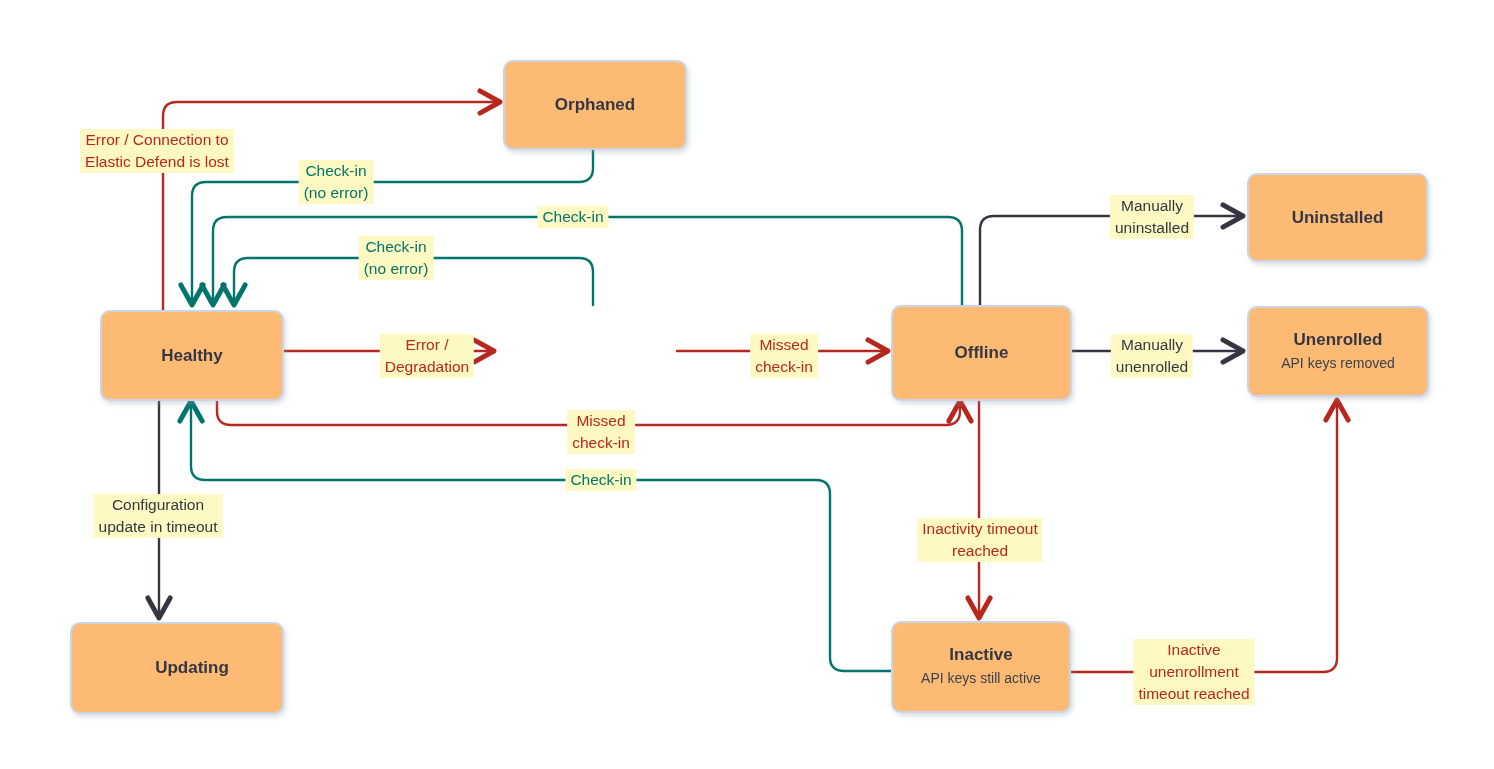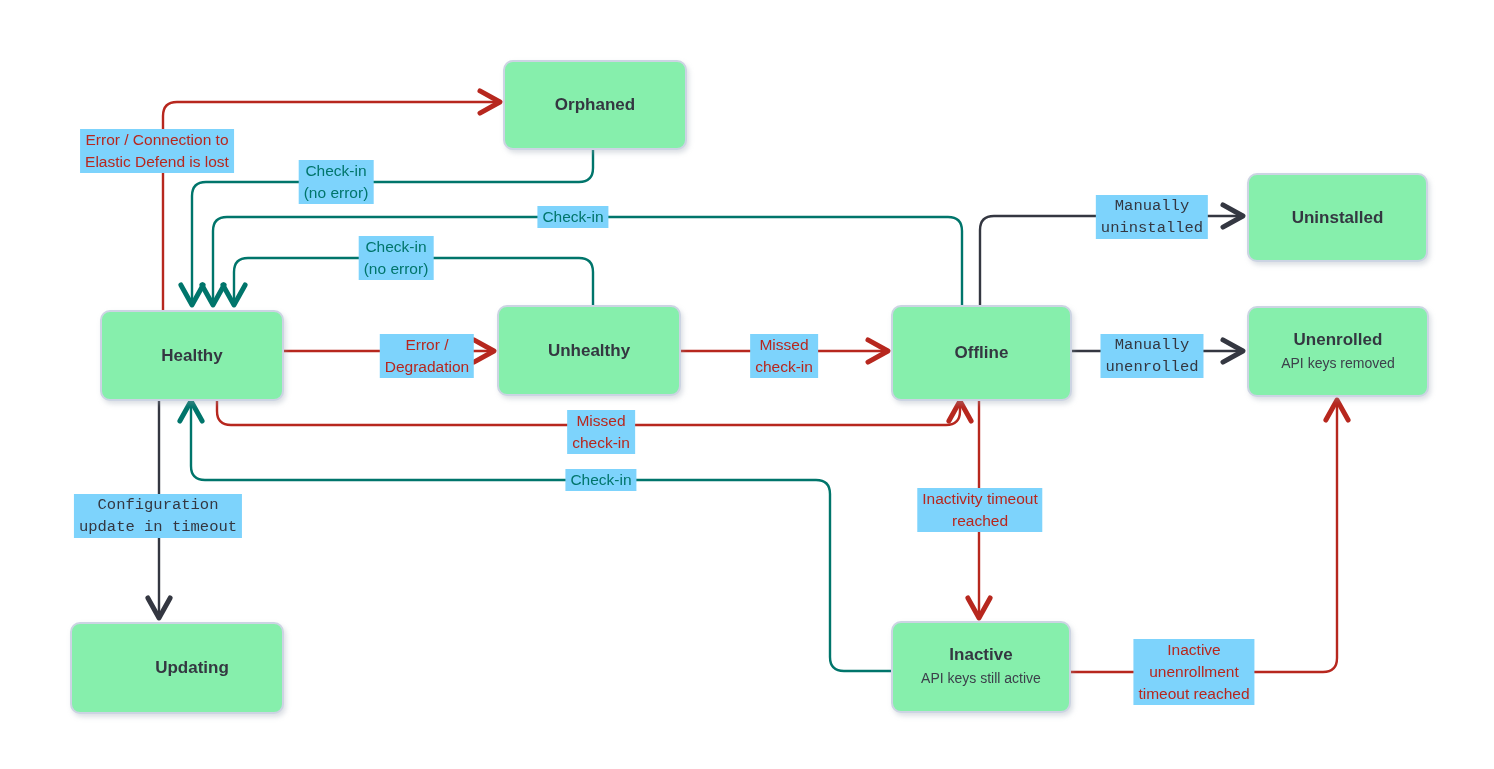--- a/index.html
+++ b/index.html
@@ -6,44 +6,44 @@
   #canvas{
     position:relative;
     width:1494px;height:769px;
     background:#ffffff;
     font-family:"Liberation Sans", sans-serif;
     overflow:hidden;
   }
   #edges{position:absolute;left:0;top:0;z-index:1;}
   .node{
     position:absolute;
-    background:#86efac;
+    background:#fdba74;
     border:2px solid #ccd4e3;
     border-radius:10px;
     box-shadow:2px 3px 5px rgba(152,162,179,.35);
     display:flex;flex-direction:column;align-items:center;justify-content:center;
     z-index:3;
     color:#343741;
   }
   .node .title{font-weight:bold;font-size:17px;line-height:22px;}
   .node .subtitle{font-weight:normal;font-size:14px;line-height:24px;color:#3c404b;}
   .edge-label{
     position:absolute;
     transform:translate(-50%,-50%);
-    background:#7dd3fc;
+    background:#fef9c3;
     padding:0 5px;
     text-align:center;
     font-size:15.5px;
     line-height:22px;
     white-space:pre-line;
     z-index:2;
   }
   .lbl-red{color:#b7271e;}
   .lbl-teal{color:#00756b;}
-  .lbl-dark{color:#343741;font-family:Liberation Mono, monospace;}
+  .lbl-dark{color:#343741;}
 </style>
 </head>
 <body>
 
 <div id="canvas">
 
   <svg id="edges" width="1494" height="769" viewBox="0 0 1494 769">
     <defs>
       <marker id="arrow-red" viewBox="0 0 14 14" refX="12" refY="7" markerWidth="13" markerHeight="13" orient="auto-start-reverse">
         <path d="M3,2 L12,7 L3,12" fill="none" stroke="#b7271e" stroke-width="2.2" stroke-linecap="round" stroke-linejoin="round"></path>
@@ -86,41 +86,38 @@
 check-in</div>
   <div class="edge-label lbl-dark" style="left:1152px;top:217px;">Manually
 uninstalled</div>
   <div class="edge-label lbl-dark" style="left:1152px;top:356px;">Manually
 unenrolled</div>
   <div class="edge-label lbl-red" style="left:601px;top:432px;">Missed
 check-in</div>
   <div class="edge-label lbl-teal" style="left:601px;top:480px;">Check-in</div>
   <div class="edge-label lbl-dark" style="left:158px;top:516px;">Configuration
 update in timeout</div>
-  <div class="edge-label lbl-red" style="left:980px;top:510px;">Inactivity timeout
+  <div class="edge-label lbl-red" style="left:980px;top:540px;">Inactivity timeout
 reached</div>
   <div class="edge-label lbl-red" style="left:1194px;top:672px;">Inactive
 unenrollment
 timeout reached</div>
 
   <div class="node" style="left:503px;top:60px;width:180px;height:86px;">
     <div class="title">Orphaned</div>
   </div>
 
   <div class="node" style="left:1247px;top:173px;width:177px;height:85px;">
     <div class="title">Uninstalled</div>
   </div>
 
   <div class="node" style="left:100px;top:310px;width:180px;height:87px;">
     <div class="title">Healthy</div>
   </div>
 
-  <div class="node" style="left:497px;top:305px;width:180px;height:87px;">
-    <div class="title">Unhealthy</div>
-  </div>
 
   <div class="node" style="left:891px;top:305px;width:177px;height:92px;">
     <div class="title">Offline</div>
   </div>
 
   <div class="node" style="left:1247px;top:306px;width:178px;height:87px;">
     <div class="title">Unenrolled</div>
     <div class="subtitle">API keys removed</div>
   </div>
 

